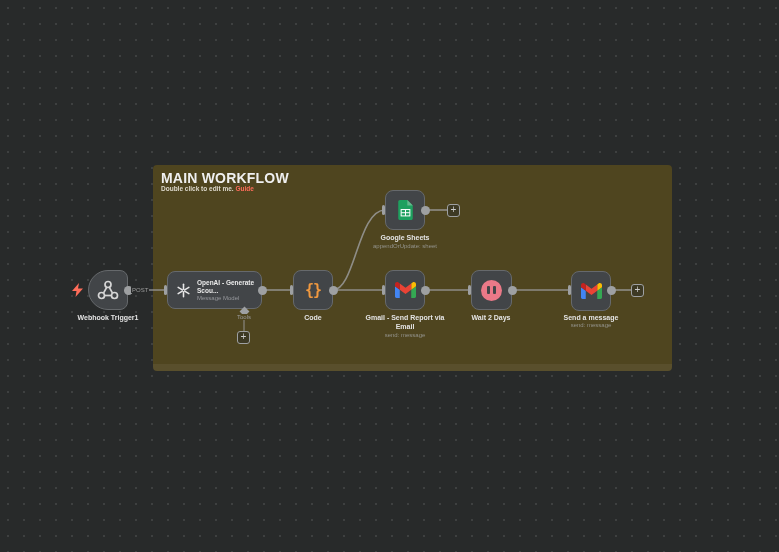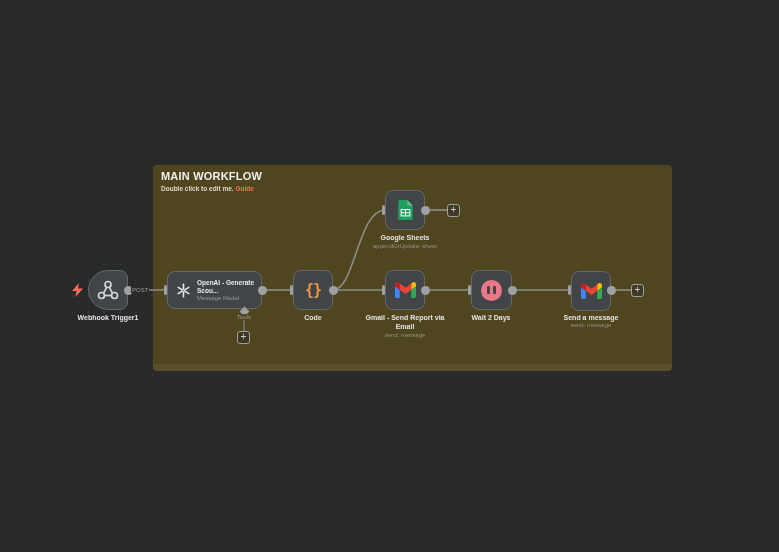--- a/index.html
+++ b/index.html
@@ -15,21 +15,21 @@
   
   .sticky{
     position:absolute;left:153px;top:165px;width:519px;height:206px;
     background:#4f451f;border-radius:4px;z-index:1;
   }
   .sticky::after{
     content:"";position:absolute;left:0;right:0;bottom:0;height:7px;
     background:rgba(255,255,255,0.06);border-radius:0 0 4px 4px;
   }
   .sticky-title{
-    position:absolute;left:8px;top:5px;font-size:11px;font-weight:bold;
+    position:absolute;left:8px;top:5px;font-size:14px;font-weight:bold;
     color:#f0f0f0;letter-spacing:.2px;
   }
   .sticky-body{
     position:absolute;left:8px;top:20px;font-size:6.5px;font-weight:bold;color:#ddd9cd;
   }
   .sticky-link{color:#ff6d5a;cursor:pointer;}
   
   svg.wires{position:absolute;left:0;top:0;z-index:2;pointer-events:none;}
   
   .node{

